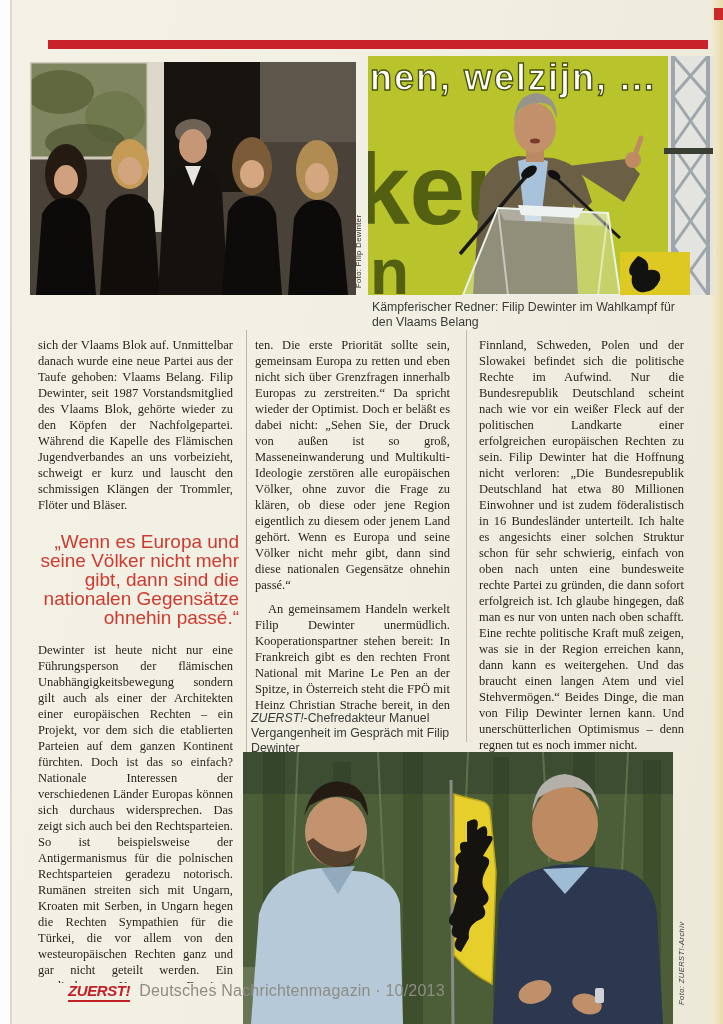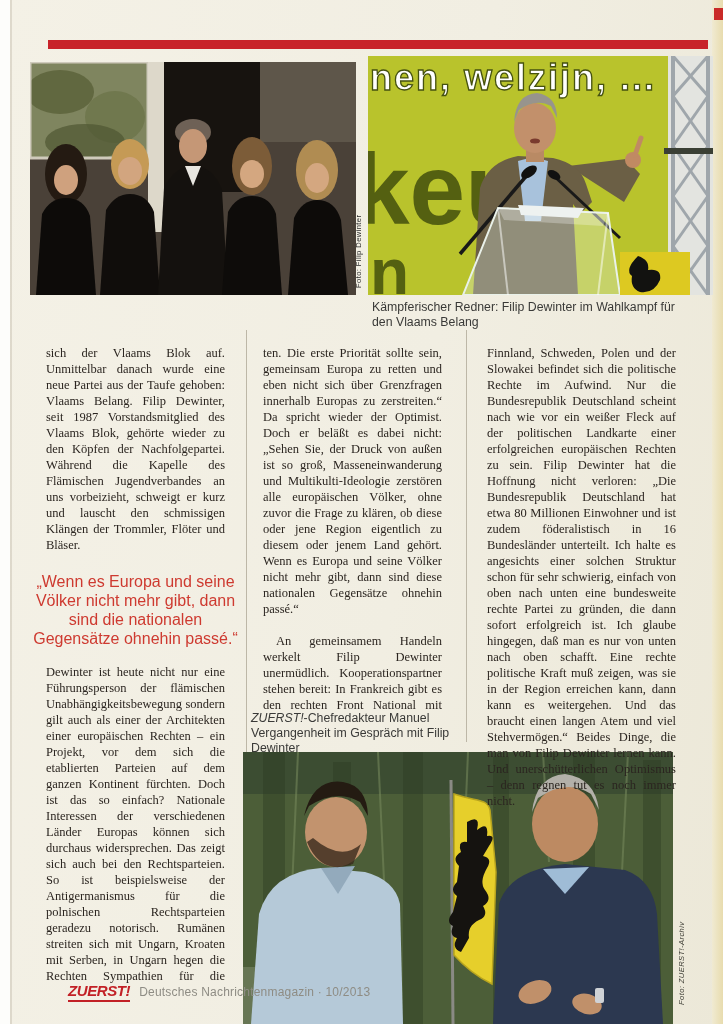--- a/index.html
+++ b/index.html
@@ -28,45 +28,45 @@
   .cap-conv{left:251px;top:711px;width:216px;}
   .cap-conv .ital{font-style:italic;}
 
   .vcredit{position:absolute;font-family:"Liberation Sans",sans-serif;font-size:7.6px;color:#2c2c2c;
     writing-mode:vertical-rl;transform:rotate(180deg);letter-spacing:.4px;z-index:3;white-space:nowrap;}
   .vcredit-top{left:354px;top:183px;height:105px;}
   .vcredit-bottom{left:677px;top:870px;height:135px;font-style:italic;color:#3c3c34;}
 
   
   .col{position:absolute;top:329px;color:#2b2520;font-size:12.5px;line-height:16px;text-align:justify;z-index:2;}
-  .col p{margin:16px;}
+  .col p{margin:8px;}
   .col1{left:30px;width:211px;height:654px;overflow:hidden;}
   .col2{left:247px;width:211px;height:385px;overflow:hidden;}
   .col3{left:471px;width:221px;}
   .indent{text-indent:13px;}
   .sep{position:absolute;width:1px;background:#bdb7a7;z-index:1;}
   .sep1{left:246px;top:330px;height:650px;}
   .sep2{left:466px;top:330px;height:412px;}
 
   .pull-quote{
-    font-family:"Liberation Sans",sans-serif;color:#ce3a30;font-size:16px;line-height:19px;
-    text-align:center;margin:19px 2px 15px 2px;font-weight:400;
+    font-family:"Liberation Sans",sans-serif;color:#ce3a30;font-size:19px;line-height:19px;
+    text-align:right;margin:19px 2px 15px 2px;font-weight:400;
   }
 
   .byline-block{margin-top:10px;}
   .byline-rule{border-top:1.4px solid #2b2520;margin:0 0 5px 0;}
   .byline{font-variant:small-caps;letter-spacing:.8px;text-align:right;font-size:13.5px;color:#21201e;}
 
   
   .footer{position:absolute;left:68px;top:982px;display:flex;align-items:baseline;z-index:6;}
   .footer-logo{
     font-family:"Liberation Sans",sans-serif;font-weight:bold;font-style:italic;
     color:#c22026;font-size:15px;letter-spacing:-.4px;border-bottom:2.5px solid #c22026;padding-bottom:1px;
   }
-  .footer-text{font-family:"Liberation Sans",sans-serif;color:#8e8c84;font-size:12px;margin-left:9px;letter-spacing:.2px;}
+  .footer-text{font-family:"Liberation Sans",sans-serif;color:#8e8c84;font-size:16px;margin-left:9px;letter-spacing:.2px;}
 </style>
 </head>
 <body>
 
 <div class="page">
 
   <div class="scan-right"></div>
   <div class="scan-left"></div>
   <div class="scan-left-line"></div>
   <div class="next-page-red"></div>

